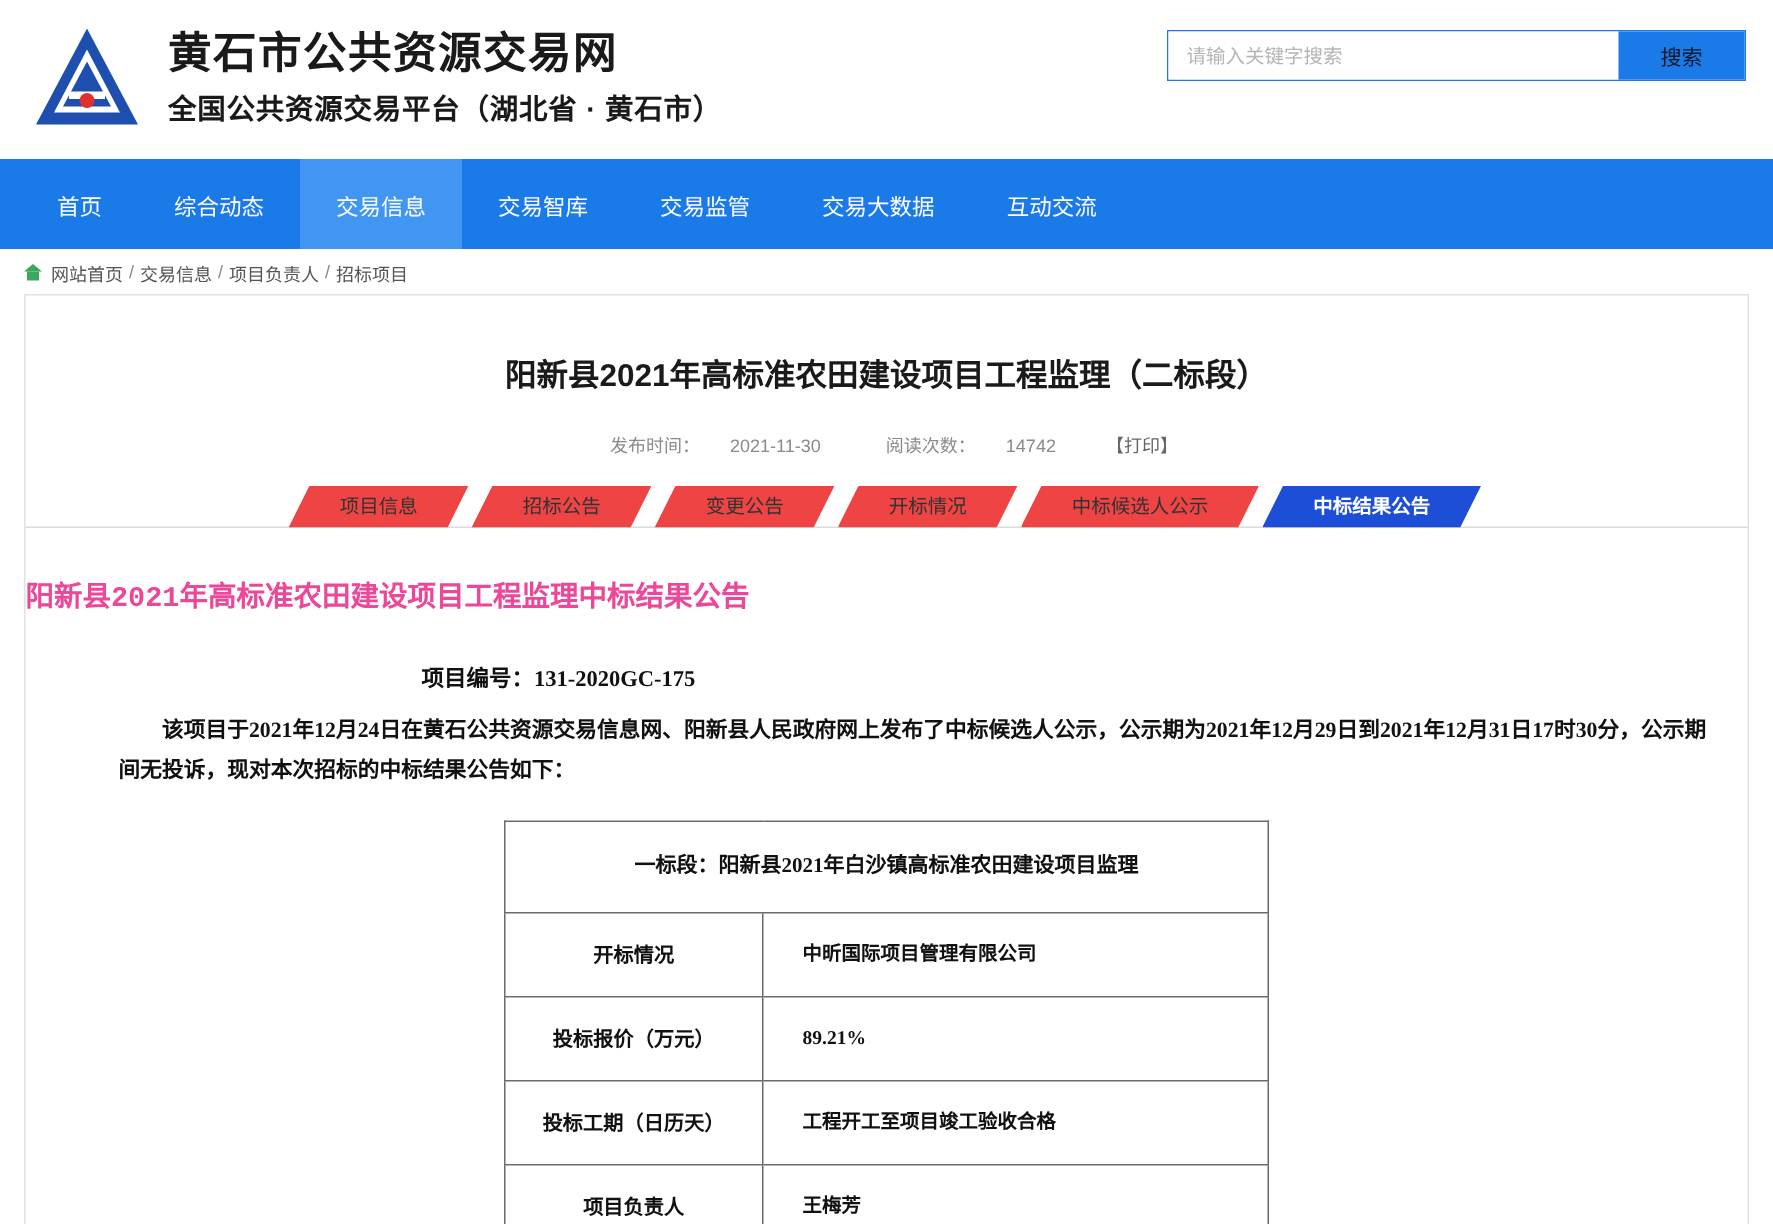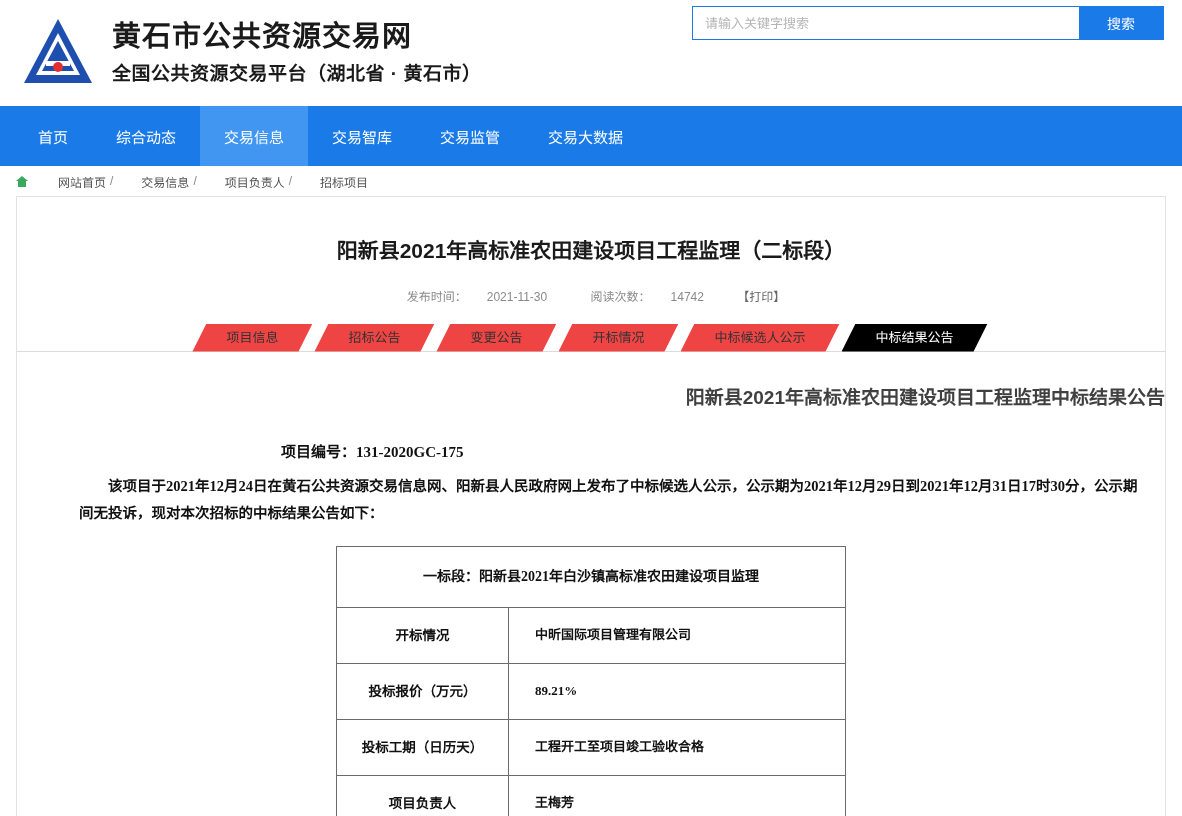--- a/index.html
+++ b/index.html
@@ -38,40 +38,40 @@
     font-size: 19px;
     font-weight: bold;
     color: #1a1a1a;
     letter-spacing: 0.5px;
     line-height: 1.5;
     margin-top: 4px;
   }
   .search-wrap {
     position: absolute;
     right: 18px;
-    top: 6px;
+    top: 20px;
     display: flex;
     height: 34px;
-    width: 472px;
+    width: 386px;
     border: 1px solid #1a7ae8;
   }
   .search-input {
     flex: 1;
     border: 0;
     outline: none;
     padding: 0 12px;
     font-size: 13px;
     color: #333;
     font-family: "Liberation Sans", sans-serif;
   }
   .search-input::placeholder { color: #b5b5b5; }
   .search-btn {
     width: 84px;
     background: #1a7ae8;
-    color: #ffffff;
+    color: #0f172a;
     border: 0;
     font-size: 14px;
     cursor: pointer;
     font-family: "Liberation Sans", sans-serif;
   }
   
   .nav {
     height: 60px;
     background: #1a7ae8;
     display: flex;
@@ -112,21 +112,21 @@
     border-right: 6px solid transparent;
     border-bottom: 5px solid #3aa95e;
   }
   .crumb .home-icon::after {
     content: "";
     position: absolute;
     left: 2px; top: 5px;
     width: 8px; height: 6px;
     background: #3aa95e;
   }
-  .crumb a { color: #555; text-decoration: none; margin-left: 24px; }
+  .crumb a { color: #555; text-decoration: none; }
   .crumb .sep { margin: 0 4px; color: #888; }
   
   .card {
     margin: 0 16px;
     border: 1px solid #e2e2e2;
     border-top: 1px solid #e2e2e2;
     background: #fff;
     min-height: 600px;
     padding: 0 0 10px 0;
   }
@@ -160,28 +160,28 @@
     font-size: 13px;
     color: #333;
     background: #ef4444;
     height: 28px;
     line-height: 28px;
     padding: 0 34px;
     margin-right: 2px;
     cursor: pointer;
     clip-path: polygon(14px 0, 100% 0, calc(100% - 14px) 100%, 0 100%);
   }
-  .tab.active { background: #000000; color: #fff; }
+  .tab.active { background: #1d4ed8; color: #fff; font-weight: bold; }
   
   .body-title {
-    text-align: right;
-    font-family: Liberation Sans, sans-serif;
+    text-align: left;
+    font-family: Liberation Mono, monospace;
     font-weight: bold;
     font-size: 19px;
-    color: #404040;
+    color: #ec4899;
     margin: 30px 0 28px 0;
   }
   .body-wrap {
     padding: 0 14px;
     font-family: "Liberation Serif", "DejaVu Serif", serif;
     font-size: 14.5px;
     color: #111;
     line-height: 2;
   }
   .proj-no {
@@ -247,20 +247,21 @@
   </div>
 </div>
 
 <div class="nav">
   <div class="nav-item">首页</div>
   <div class="nav-item">综合动态</div>
   <div class="nav-item active">交易信息</div>
   <div class="nav-item">交易智库</div>
   <div class="nav-item">交易监管</div>
   <div class="nav-item">交易大数据</div>
+  <div class="nav-item">互动交流</div>
 </div>
 
 <div class="crumb">
   <span class="home-icon"></span>
   <a href="#">网站首页</a>
   <span class="sep">/</span>
   <a href="#">交易信息</a>
   <span class="sep">/</span>
   <a href="#">项目负责人</a>
   <span class="sep">/</span>

